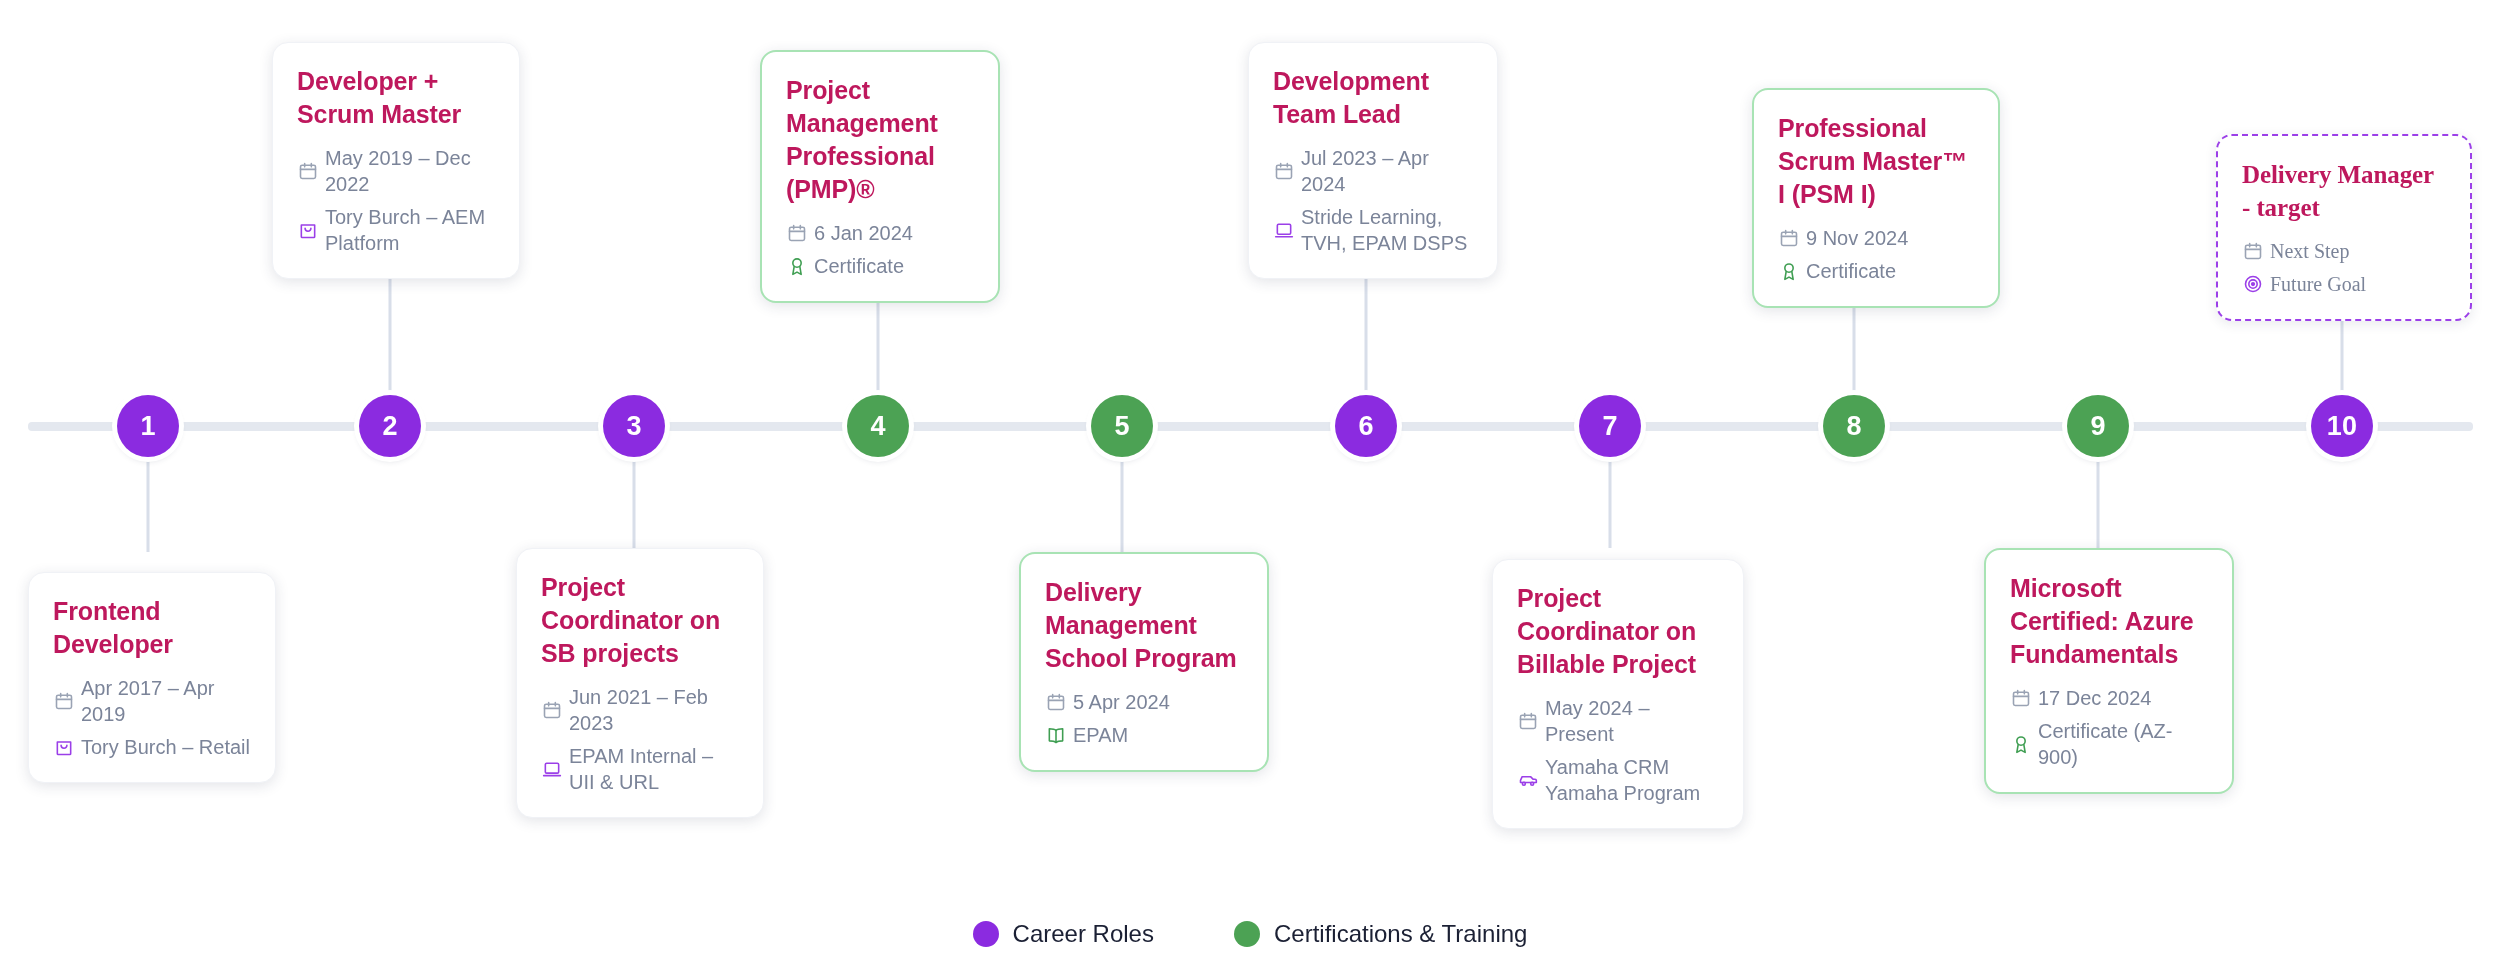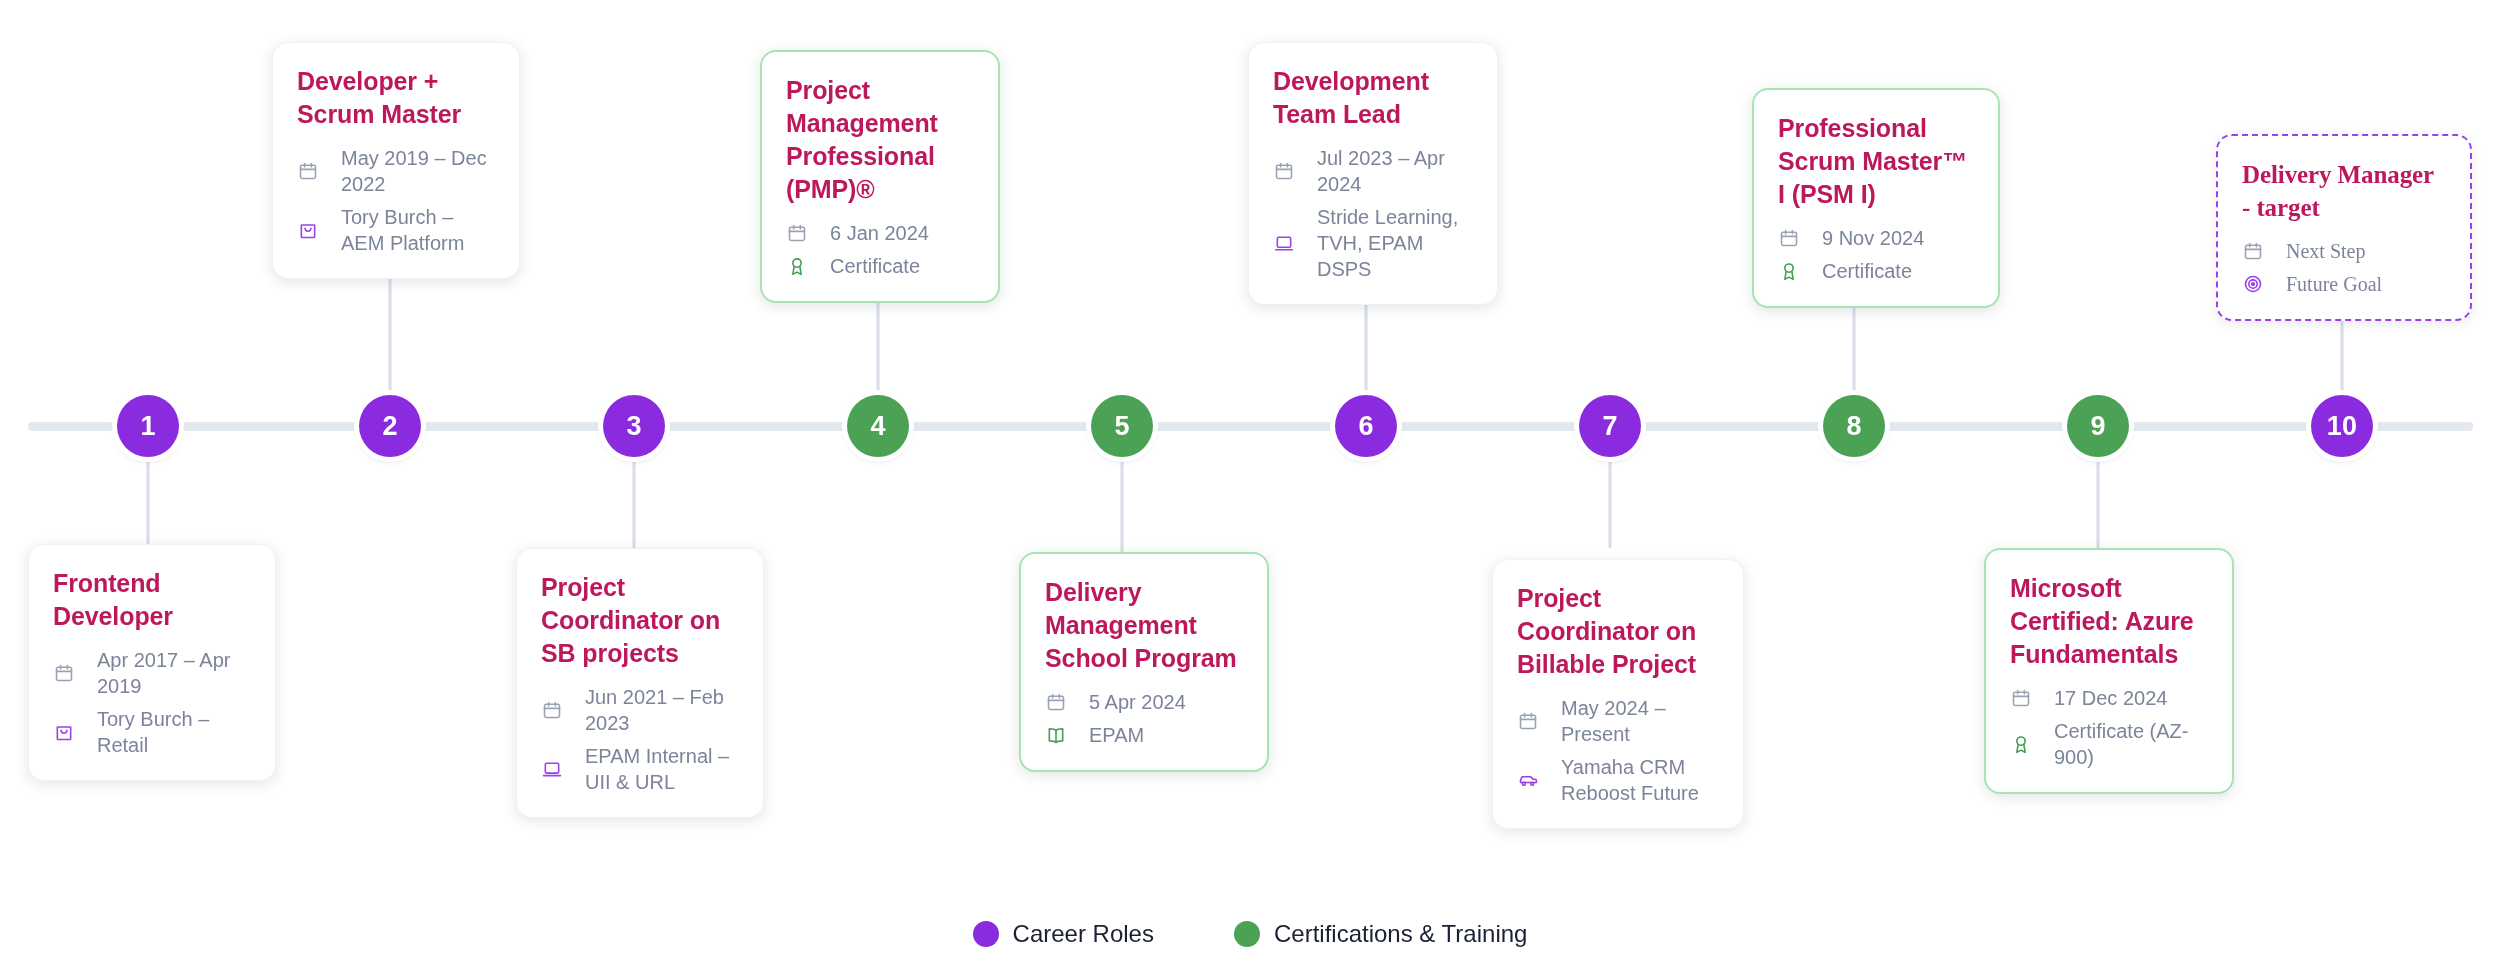--- a/index.html
+++ b/index.html
@@ -84,21 +84,21 @@
     font-weight: bold;
     line-height: 1.32;
     color: #be185d;
     margin: 0 0 14px 0;
     letter-spacing: -0.1px;
   }
 
   .meta-row {
     display: flex;
     align-items: center;
-    gap: 22px;
+    gap: 6px;
     margin-top: 7px;
     font-size: 20px;
     line-height: 1.3;
     color: #7b8499;
   }
   .meta-row .meta-text { flex: 1; }
   .meta-icon {
     flex: 0 0 auto;
     width: 22px;
     height: 22px;
@@ -147,21 +147,21 @@
       <div class="stem" style="left: 634px; top: 456px; height: 92px;"></div>
       <div class="stem" style="left: 878px; top: 303px; height: 93px;"></div>
       <div class="stem" style="left: 1122px; top: 456px; height: 96px;"></div>
       <div class="stem" style="left: 1366px; top: 279px; height: 117px;"></div>
       <div class="stem" style="left: 1610px; top: 456px; height: 92px;"></div>
       <div class="stem" style="left: 1854px; top: 308px; height: 88px;"></div>
       <div class="stem" style="left: 2098px; top: 456px; height: 92px;"></div>
       <div class="stem" style="left: 2342px; top: 309px; height: 87px;"></div>
     </div>
   <div id="cards-layer">
-      <div class="card role-card" style="left: 28px; top: 544px; width: 248px;">
+      <div class="card role-card" style="left: 28px; top: 572px; width: 248px;">
         <div class="card-title">Frontend Developer</div>
         <div class="meta-row">
           <span class="meta-icon">
             <svg width="20" height="20" viewBox="0 0 24 24" fill="none" stroke="#9aa3b4" stroke-width="1.9" stroke-linecap="round" stroke-linejoin="round">
               <rect x="3" y="5" width="18" height="16" rx="2"></rect>
               <path d="M3 10h18"></path>
               <path d="M8 3v4M16 3v4"></path>
             </svg>
           </span>
           <span class="meta-text">Apr 2017 – Apr 2019</span>
@@ -299,21 +299,21 @@
           <span class="meta-text">May 2024 – Present</span>
         </div>
         <div class="meta-row">
           <span class="meta-icon">
             <svg width="20" height="20" viewBox="0 0 24 24" fill="none" stroke="#9b3fe8" stroke-width="1.9" stroke-linecap="round" stroke-linejoin="round">
               <path d="M3 15v-2.5l2-4.5h10l3 3h2.5a1.5 1.5 0 0 1 1.5 1.5V15z"></path>
               <circle cx="7" cy="16.5" r="1.8"></circle>
               <circle cx="17" cy="16.5" r="1.8"></circle>
             </svg>
           </span>
-          <span class="meta-text">Yamaha CRM Reboost Future</span>
+          <span class="meta-text">Yamaha CRM Yamaha Program</span>
         </div>
       </div>
       <div class="card cert-card" style="left: 1752px; top: 88px; width: 248px;">
         <div class="card-title">Professional Scrum Master™ I (PSM I)</div>
         <div class="meta-row">
           <span class="meta-icon">
             <svg width="20" height="20" viewBox="0 0 24 24" fill="none" stroke="#9aa3b4" stroke-width="1.9" stroke-linecap="round" stroke-linejoin="round">
               <rect x="3" y="5" width="18" height="16" rx="2"></rect>
               <path d="M3 10h18"></path>
               <path d="M8 3v4M16 3v4"></path>

